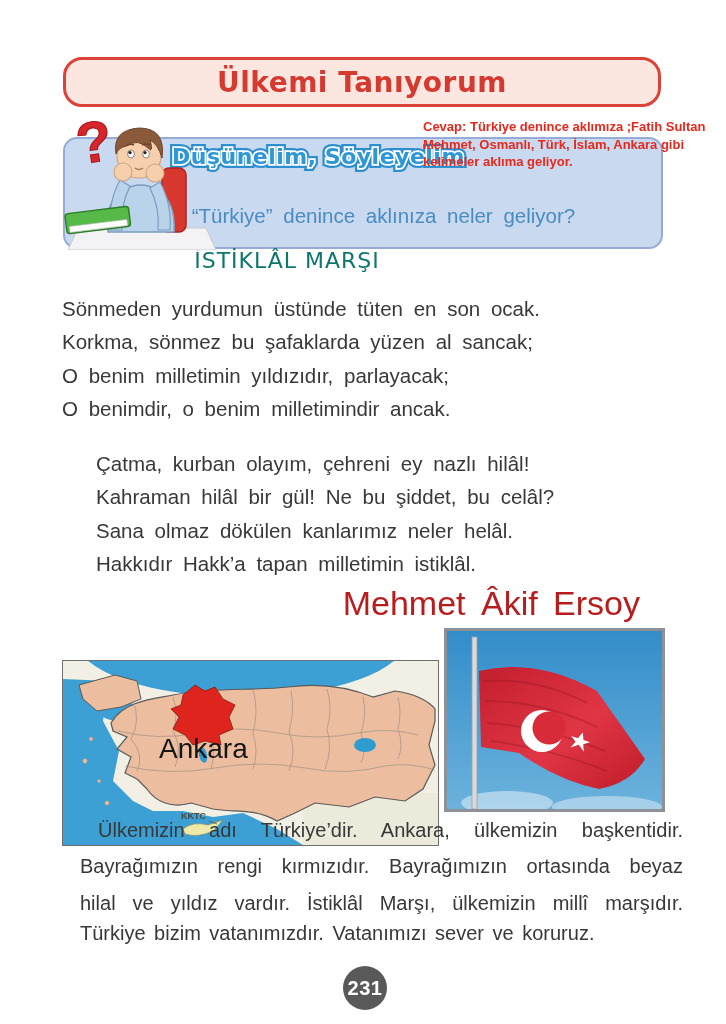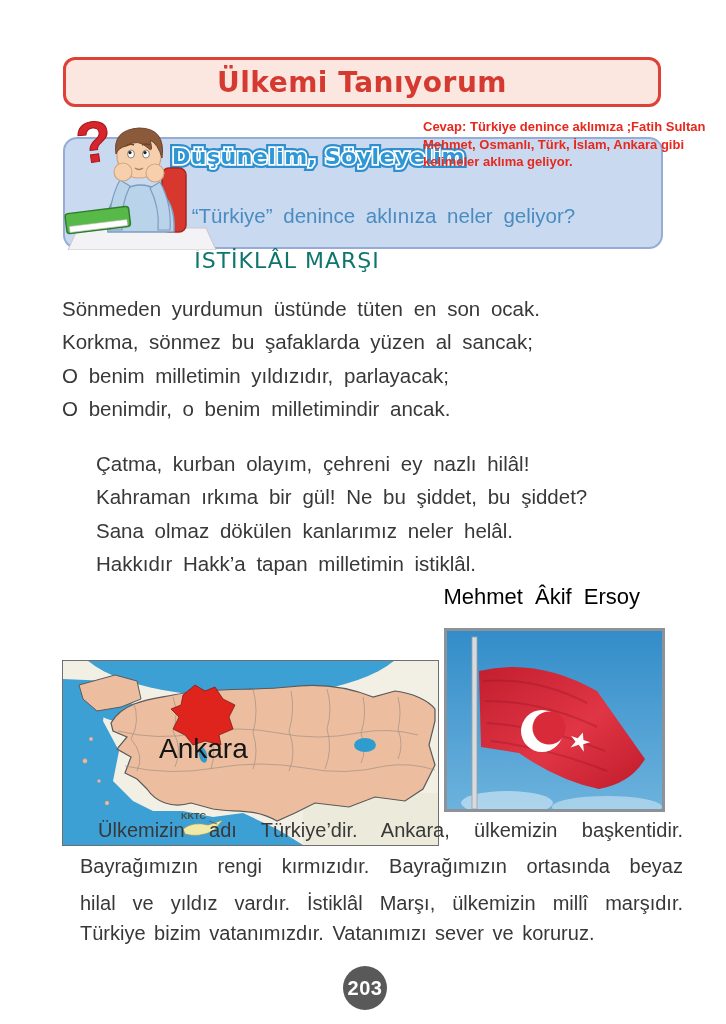--- a/index.html
+++ b/index.html
@@ -3,21 +3,21 @@
 <meta charset="utf-8">
 <style>
   html,body{margin:0;padding:0;}
   body{
     width:726px;height:1024px;background:#ffffff;position:relative;
     font-family:"Liberation Sans",sans-serif;overflow:hidden;
   }
   
   .title-box{
     position:absolute;left:63px;top:57px;width:592px;height:44px;
-    background:#fbe6e0;border:3px solid #dd4238;border-radius:12px;
+    background:#fbe6e0;border:3px solid #dd4238;border-radius:19px;
     display:flex;align-items:center;justify-content:center;
   }
   .title-box span{
     font-family:"DejaVu Sans",sans-serif;font-weight:bold;font-size:28px;
     color:#d53a31;letter-spacing:.5px;
   }
   
   .think-box{
     position:absolute;left:63px;top:137px;width:596px;height:108px;
     background:#c9d9f0;border:2px solid #96acd6;border-radius:14px;
@@ -46,21 +46,21 @@
   .anthem-heading{
     position:absolute;left:62px;top:248px;width:450px;text-align:center;
     font-family:"DejaVu Sans",sans-serif;font-size:22px;letter-spacing:1px;color:#0f766e;
   }
   .poem{position:absolute;left:62px;width:610px;font-size:20.5px;line-height:33.4px;
     color:#383838;word-spacing:5px;white-space:nowrap;}
   .stanza-1{top:292px;}
   .stanza-2{top:447px;margin-left:34px;}
   .anthem-author{
     position:absolute;left:62px;top:584px;width:578px;text-align:right;
-    font-size:22px;color:#000000;word-spacing:6px;
+    font-size:34px;color:#b91c1c;word-spacing:6px;
   }
   
   .map-frame{
     position:absolute;left:62px;top:628px;width:375px;height:184px;
     border:1px solid #6f6f6f;box-sizing:content-box;background:#f2f0e4;margin-top:32px;
   }
   .flag-frame{
     position:absolute;left:444px;top:628px;width:215px;height:178px;
     border:3px solid #8d9198;background:#3e93cc;
   }
@@ -137,21 +137,21 @@
 
 <div class="poem stanza-1">
   <div>Sönmeden yurdumun üstünde tüten en son ocak.</div>
   <div>Korkma, sönmez bu şafaklarda yüzen al sancak;</div>
   <div>O benim milletimin yıldızıdır, parlayacak;</div>
   <div>O benimdir, o benim milletimindir ancak.</div>
 </div>
 
 <div class="poem stanza-2">
   <div>Çatma, kurban olayım, çehreni ey nazlı hilâl!</div>
-  <div>Kahraman ırkıma bir gül! Ne bu şiddet, bu şiddet?</div>
+  <div>Kahraman hilâl bir gül! Ne bu şiddet, bu celâl?</div>
   <div>Sana olmaz dökülen kanlarımız neler helâl.</div>
   <div>Hakkıdır Hakk’a tapan milletimin istiklâl.</div>
 </div>
 
 <div class="anthem-author">Mehmet Âkif Ersoy</div>
 
 <div class="map-frame">
 <svg width="375" height="184" viewBox="0 0 375 184">
   <rect x="0" y="0" width="375" height="184" fill="#f2f0e4"></rect>
 
@@ -229,13 +229,13 @@
 </div>
 
 <div class="para-1">
   <div class="jline indent">Ülkemizin adı Türkiye’dir. Ankara, ülkemizin başkentidir.</div>
   <div class="jline">Bayrağımızın rengi kırmızıdır. Bayrağımızın ortasında beyaz</div>
   <div class="jline">hilal ve yıldız vardır. İstiklâl Marşı, ülkemizin millî marşıdır.</div>
 </div>
 
 <div class="para-2">Türkiye bizim vatanımızdır. Vatanımızı sever ve koruruz.</div>
 
-<div class="page-badge">203</div>
+<div class="page-badge">231</div>
 
 </body></html>

